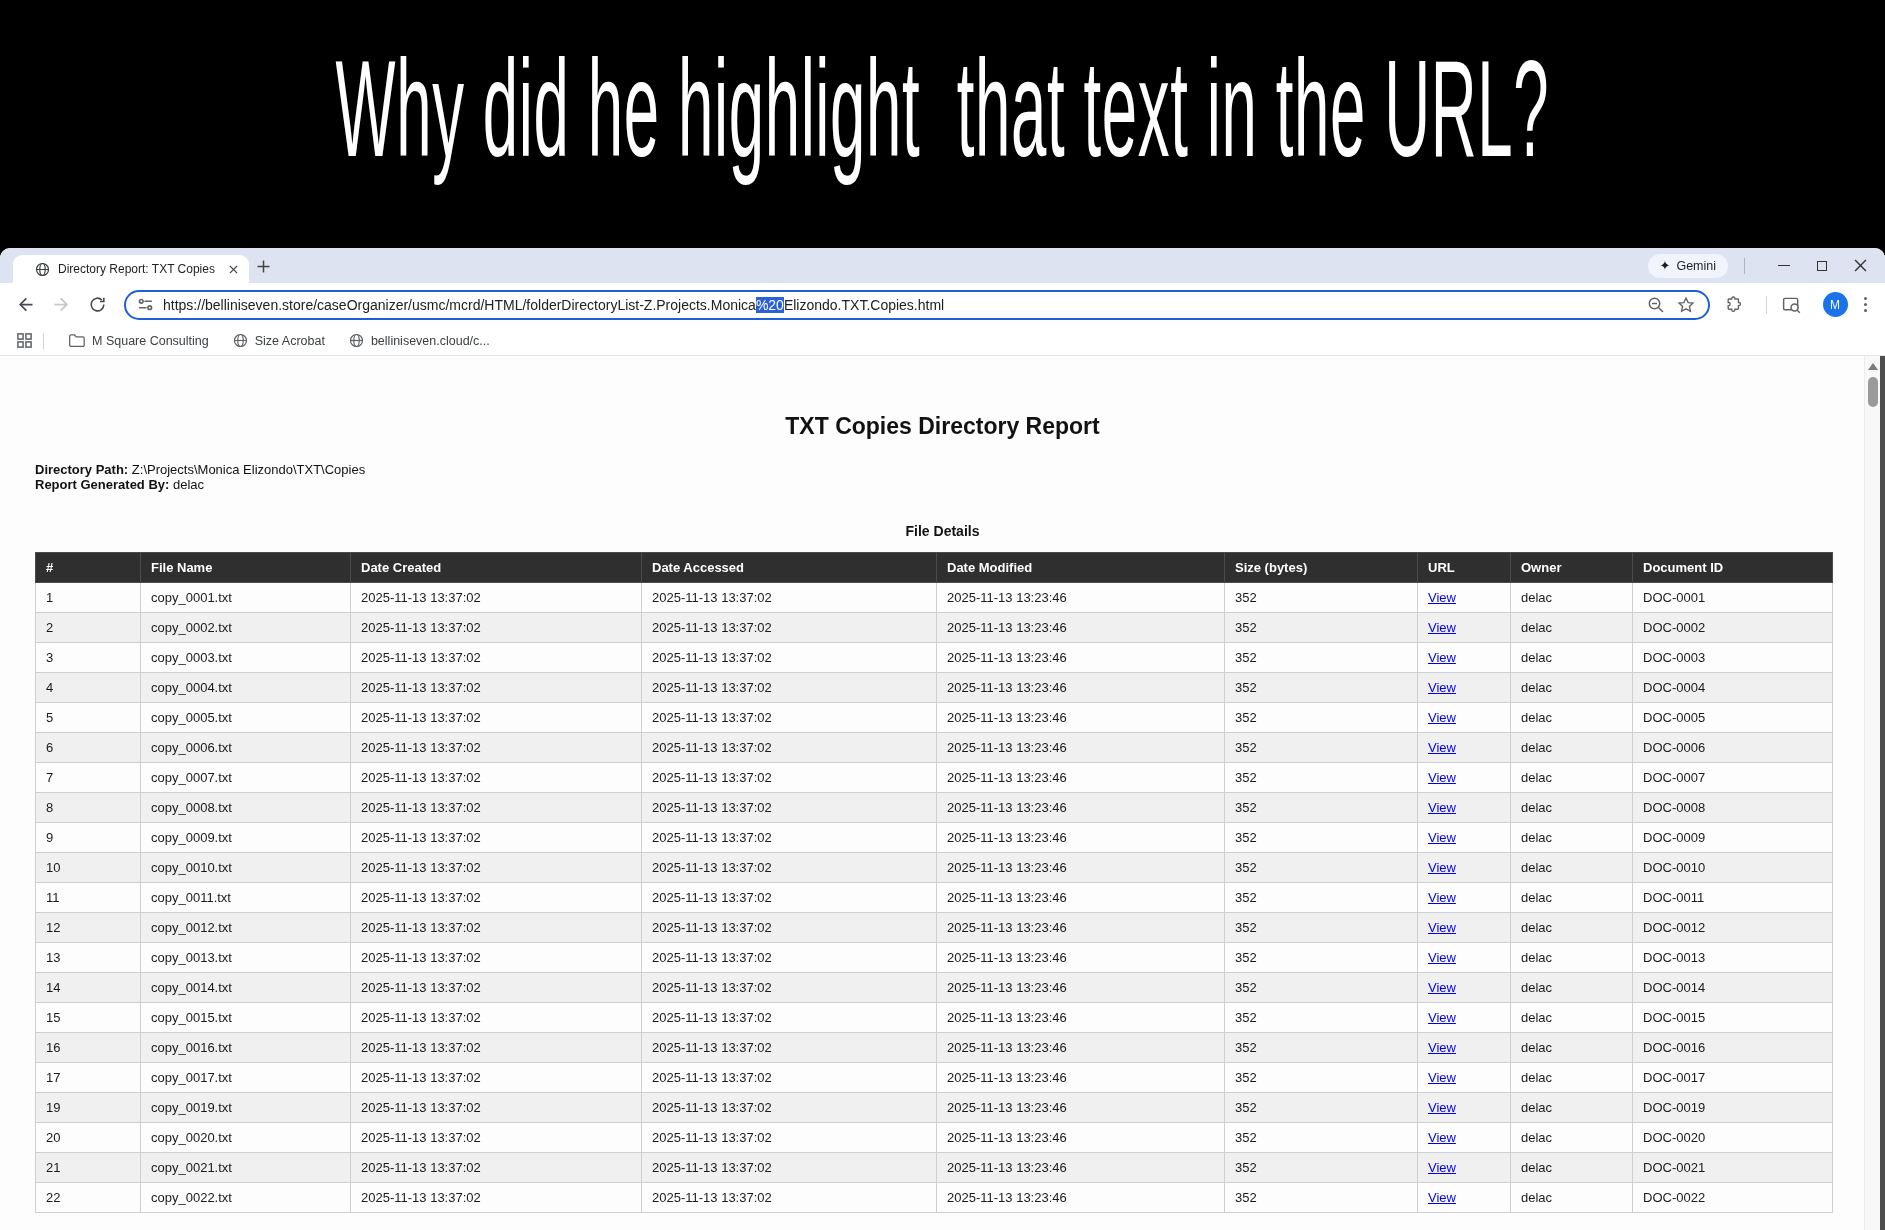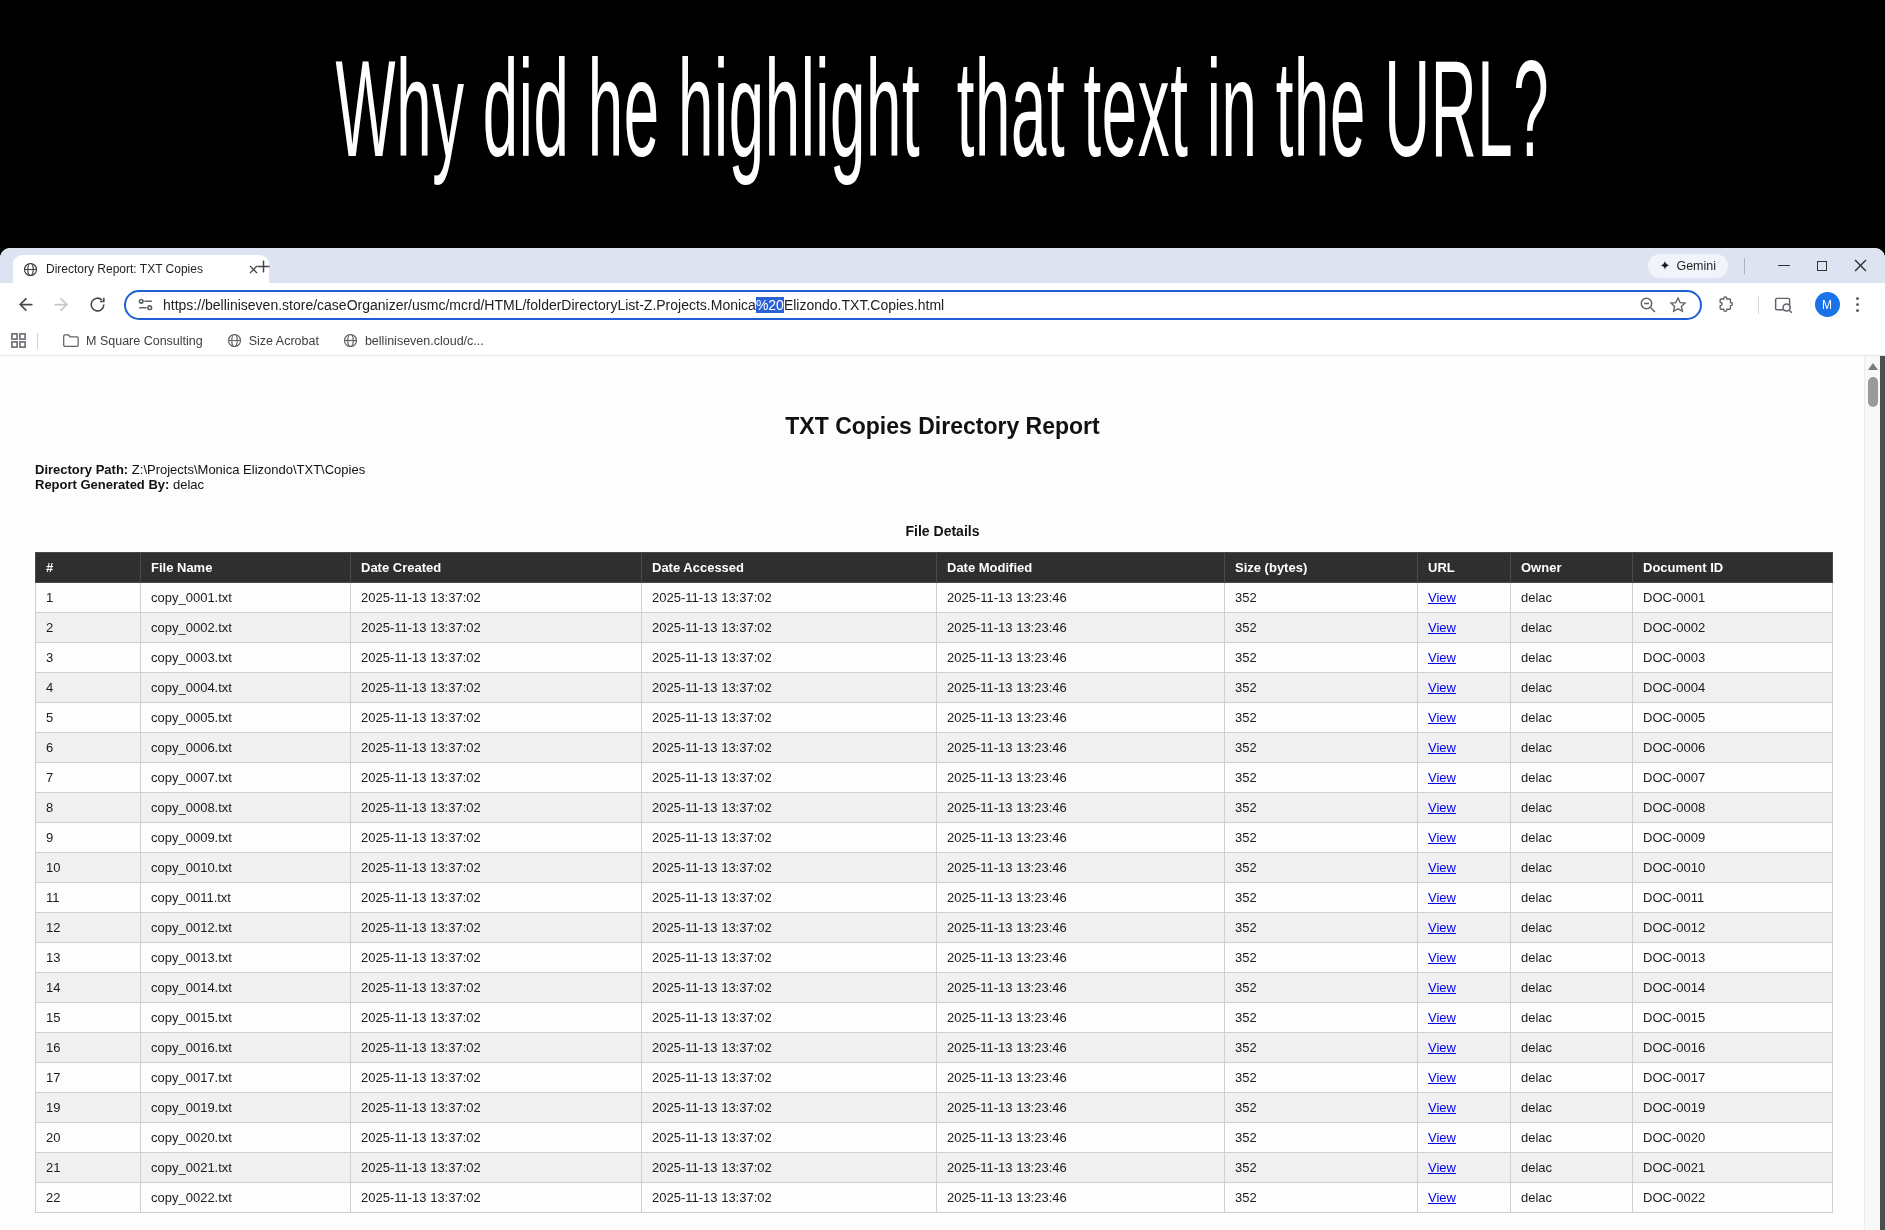--- a/index.html
+++ b/index.html
@@ -10,53 +10,53 @@
             display:flex; align-items:center; justify-content:center; }
   .banner-text { color:#fff; font-size:106px; font-weight:400; white-space:pre; letter-spacing:1px;
                  transform:scale(0.60,1.30); transform-origin:center; }
 
   
   .browser { position:absolute; left:0; top:248px; width:1885px; height:982px; background:#fff;
              border-radius:10px 10px 0 0; overflow:hidden; }
 
   
   .tabstrip { position:relative; height:35px; background:#dde3f1; border-radius:10px 10px 0 0; }
-  .tab { position:absolute; left:13px; bottom:0; width:256px; height:28px; background:#fff;
-         border-radius:9px 9px 0 0; display:flex; align-items:center; padding:0 8px 0 10px; }
+  .tab { position:absolute; left:13px; bottom:0; width:236px; height:28px; background:#fff;
+         border-radius:9px 9px 0 0; display:flex; align-items:center; padding:0 8px 0 22px; }
   .tab-title { flex:1; font-size:12px; color:#1f1f1f; white-space:nowrap; overflow:hidden; margin-left:8px; }
   .tab-close { width:16px; height:16px; display:flex; align-items:center; justify-content:center; border-radius:50%; cursor:pointer; }
   .newtab-btn { position:absolute; left:252px; top:7px; width:22px; height:22px; display:flex; align-items:center; justify-content:center;
                 font-size:17px; color:#444; cursor:pointer; }
   .tabstrip-right { position:absolute; right:10px; top:0; height:35px; display:flex; align-items:center; }
   .gemini-pill { height:24px; background:#f2f4fc; border-radius:12px; display:flex; align-items:center;
                  padding:0 12px; gap:6px; cursor:pointer; }
   .gemini-star { font-size:13px; color:#1a1a1a; line-height:1; }
   .gemini-label { font-size:12.5px; color:#1f1f1f; }
   .ts-sep { width:1px; height:16px; background:#aab3c9; margin:0 16px; }
   .win-btn { width:30px; height:30px; display:flex; align-items:center; justify-content:center; margin-left:8px; cursor:pointer; }
   .min-glyph { width:12px; height:0; border-top:1.6px solid #333; }
   .max-glyph { width:10px; height:10px; border:1.5px solid #333; }
 
   
-  .toolbar { position:relative; height:43px; background:#fff; display:flex; align-items:center; padding:0 20px 0 10px; }
+  .toolbar { position:relative; height:43px; background:#fff; display:flex; align-items:center; padding:0 12px 0 10px; }
   .nav-btn { width:30px; height:30px; display:flex; align-items:center; justify-content:center; cursor:pointer; margin-right:6px; }
   .omnibox { flex:1; height:30px; border:2px solid var(--accent-border,#1f5fd6); border-radius:16px; background:#fff;
              display:flex; align-items:center; margin:0 10px 0 6px; overflow:hidden; }
   .omni-tune { margin:0 9px 0 11px; flex:0 0 auto; }
   .url-text { flex:1; font-size:14px; color:#202124; white-space:nowrap; overflow:hidden; }
   .url-highlight { background:var(--url-selection,#2b61d5); color:#fff; }
   .omni-right { display:flex; align-items:center; gap:12px; margin-right:13px; flex:0 0 auto; }
   .tb-sep { width:1px; height:18px; background:#d4d7dd; margin:0 10px; }
   .avatar { width:25px; height:25px; border-radius:50%; background:var(--accent,#1a73e8); color:#fff; font-size:12px;
             display:flex; align-items:center; justify-content:center; margin:0 10px; cursor:pointer; }
   .kebab { display:flex; flex-direction:column; gap:2.5px; padding:6px; cursor:pointer; }
   .kebab i { width:3.4px; height:3.4px; border-radius:50%; background:#5f6368; }
 
   
-  .bookmarks { height:30px; background:#fff; display:flex; align-items:center; padding-left:10px; border-bottom:1px solid #e4e6ea; }
+  .bookmarks { height:30px; background:#fff; display:flex; align-items:center; padding-left:16px; border-bottom:1px solid #e4e6ea; }
   .bm-sep { width:1px; height:16px; background:#c9d0e4; margin:0 12px 0 10px; }
   .bm-item { display:flex; align-items:center; gap:7px; padding:0 12px; height:24px; border-radius:12px; cursor:pointer; }
   .bm-label { font-size:12.5px; color:#3c4043; white-space:nowrap; }
 
   
   .content { position:relative; height:874px; background:#fdfdfd; overflow:hidden; }
   .page-title { margin-top:57px; text-align:center; font-size:23px; font-weight:bold; color:#111; }
   .meta-line { margin:0 0 0 35px; font-size:13px; color:#111; }
   .meta-1 { margin-top:22px; }
   .meta-2 { }

